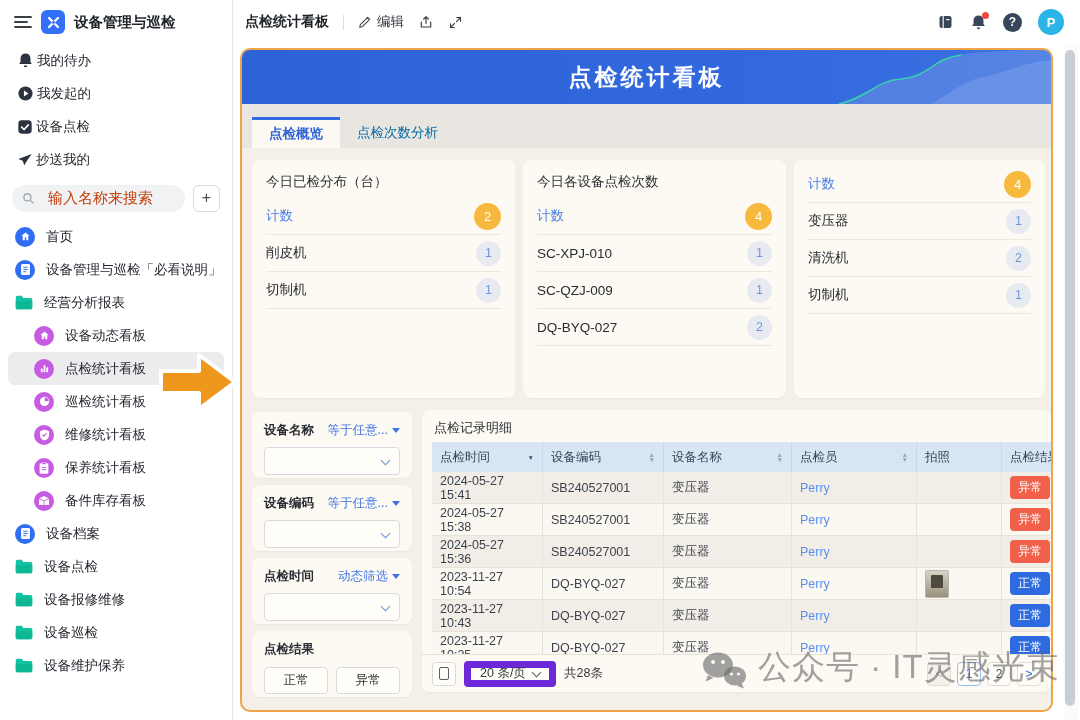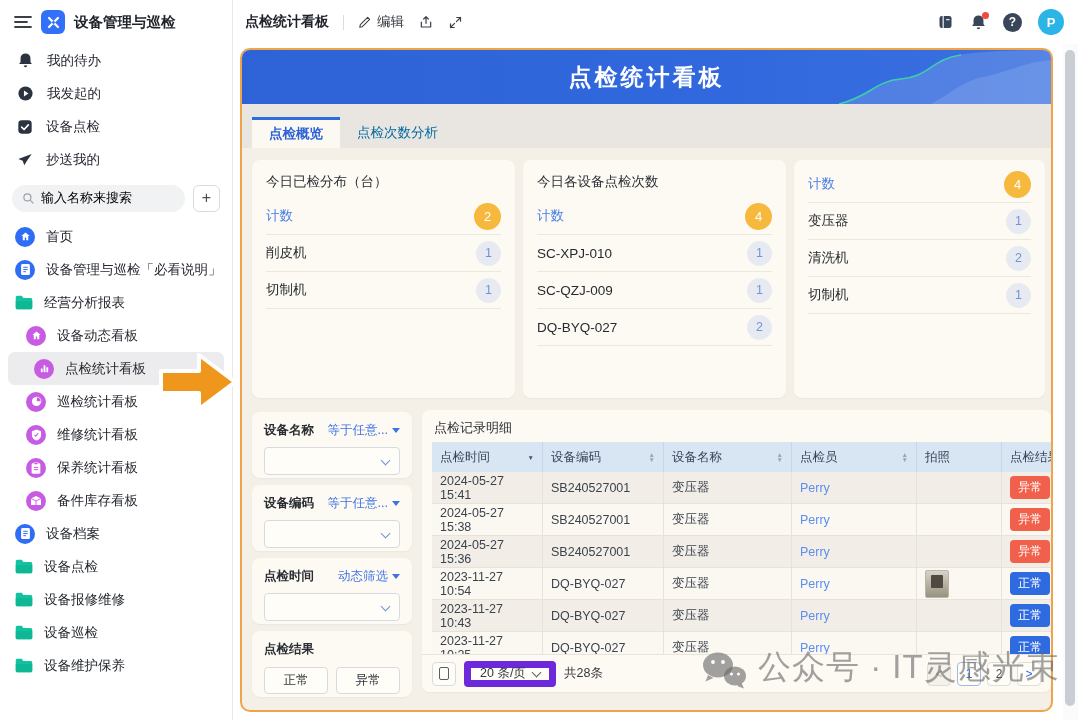--- a/index.html
+++ b/index.html
@@ -6,27 +6,27 @@
   html,body{background:#fff}
   .root{position:relative;width:1080px;height:720px;background:#fff;overflow:hidden;
         font-family:"Liberation Sans","DejaVu Sans",sans-serif;color:#272b31;font-size:13.5px}
   svg{display:block;flex:none}
 
   
   .sidebar{position:absolute;left:0;top:0;width:233px;height:720px;background:#fff;border-right:1px solid #e9e9eb;z-index:5}
   .sb-header{display:flex;align-items:center;gap:9px;height:44px;padding:0 14px}
   .app-badge{width:24px;height:24px;border-radius:6px;background:#3370fa;display:flex;align-items:center;justify-content:center}
   .sb-title{font-weight:bold;font-size:14.5px;color:#1f2329;white-space:nowrap}
-  .sb-item{display:flex;align-items:center;gap:13px;height:33px;padding:0 17px;cursor:pointer;color:#23272e}
+  .sb-item{display:flex;align-items:center;gap:3px;height:33px;padding:0 17px;cursor:pointer;color:#23272e}
   .sb-search{display:flex;align-items:center;gap:8px;padding:0 12px;margin-top:8px;height:28px}
-  .search-pill{flex:1;height:27px;background:#f1f2f4;border-radius:14px;display:flex;align-items:center;gap:6px;padding:0 10px;color:#000000;font-size:13px}
+  .search-pill{flex:1;height:27px;background:#f1f2f4;border-radius:14px;display:flex;align-items:center;gap:13px;padding:0 10px;color:#c2410c;font-size:15px}
   .plus-btn{width:27px;height:27px;border:1px solid #dadada;border-radius:6px;display:flex;align-items:center;justify-content:center;font-size:16px;color:#4a4f57;background:#fff}
   .sb-nav{margin-top:8px}
   .nav-item{display:flex;align-items:center;gap:11px;height:33px;padding:0 15px;cursor:pointer;color:#23272e}
-  .nav-item.child{padding-left:26px}
+  .nav-item.child{padding-left:34px}
   .nav-item.selected{background:#ececee;border-radius:7px;margin:0 8px;padding-left:26px}
   .cicon{width:20px;height:20px;border-radius:50%;display:flex;align-items:center;justify-content:center;flex:none}
   .cicon.blue{background:#2f6df5}.cicon.purple{background:#c75ce3}
   .sb-footer{position:absolute;left:0;right:0;bottom:0;height:33px;border-top:1px solid #ececee;display:flex;align-items:center;gap:8px;padding:0 14px;font-size:13px;background:#fff}
 
   
   .topbar{position:absolute;left:233px;top:0;width:847px;height:44px;background:#fff;display:flex;align-items:center;gap:14px;padding:0 12px;z-index:4}
   .tb-title{font-weight:bold;font-size:14px;color:#1f2329}
   .tb-divider{width:1px;height:15px;background:#dcdcdc}
   .tb-btn{display:flex;align-items:center;gap:5px;color:#33373d;cursor:pointer;font-size:13.5px}

